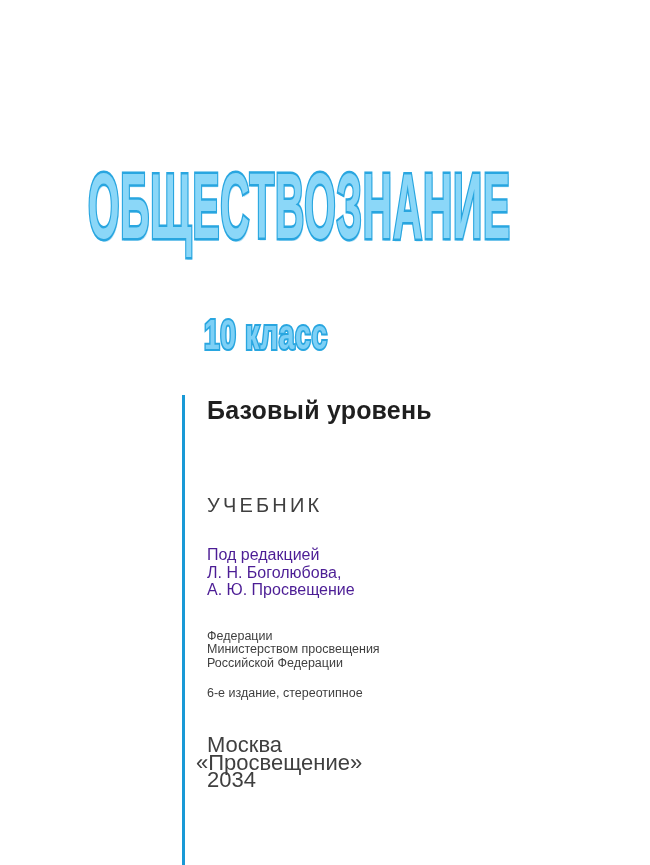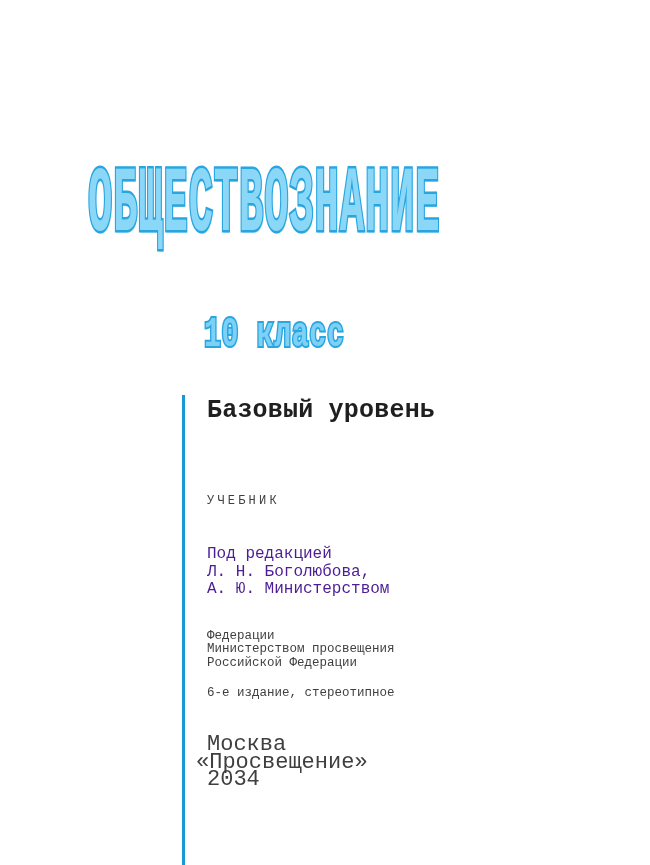--- a/index.html
+++ b/index.html
@@ -6,21 +6,21 @@
     margin: 0;
     padding: 0;
     background: #ffffff;
   }
   .page {
     position: relative;
     width: 650px;
     height: 865px;
     background: #ffffff;
     overflow: hidden;
-    font-family: Liberation Mono, monospace;
+    font-family: Liberation Sans, sans-serif;
     color: #3b3b3b;
   }
 
   
   .book-title {
     position: absolute;
     left: 88px;
     top: 160px;
     margin: 0;
     font-size: 92px;
@@ -72,21 +72,21 @@
     font-weight: bold;
     color: #1f1f1f;
     letter-spacing: 0.2px;
     white-space: nowrap;
   }
 
   .book-type {
     position: absolute;
     left: 207px;
     top: 494px;
-    font-size: 12px;
+    font-size: 20px;
     letter-spacing: 3.2px;
     color: #3f3f3f;
     white-space: nowrap;
   }
 
   .editors {
     position: absolute;
     left: 207px;
     top: 546px;
     font-size: 16px;
@@ -138,21 +138,21 @@
 
   <div class="rule"></div>
 
   <div class="level">Базовый уровень</div>
 
   <div class="book-type">УЧЕБНИК</div>
 
   <div class="editors">
     <div>Под редакцией</div>
     <div>Л. Н. Боголюбова,</div>
-    <div>А. Ю. Министерством</div>
+    <div>А. Ю. Просвещение</div>
   </div>
 
   <div class="approval">
     <div>Федерации</div>
     <div>Министерством просвещения</div>
     <div>Российской Федерации</div>
   </div>
 
   <div class="edition">6-е издание, стереотипное</div>
 

